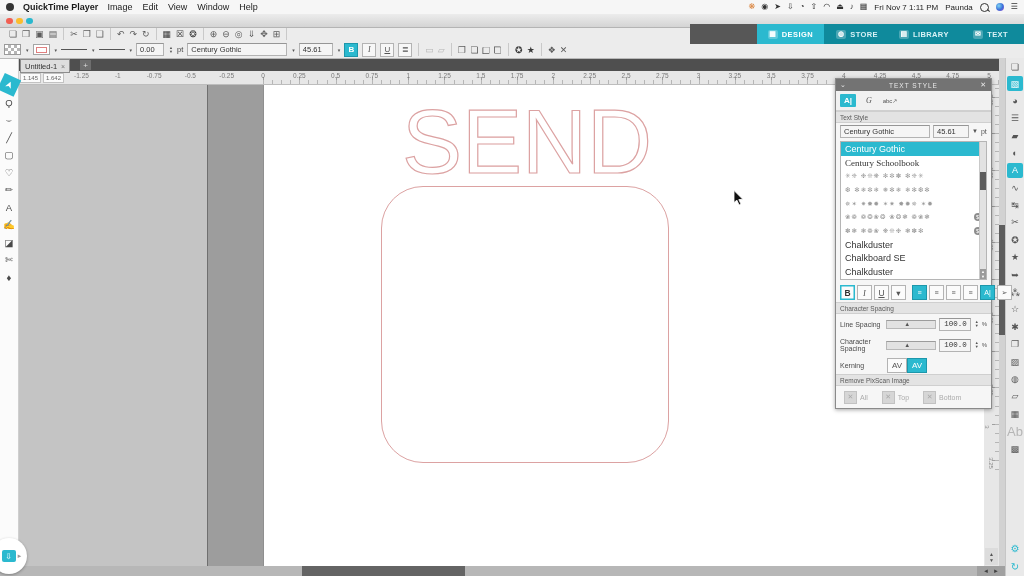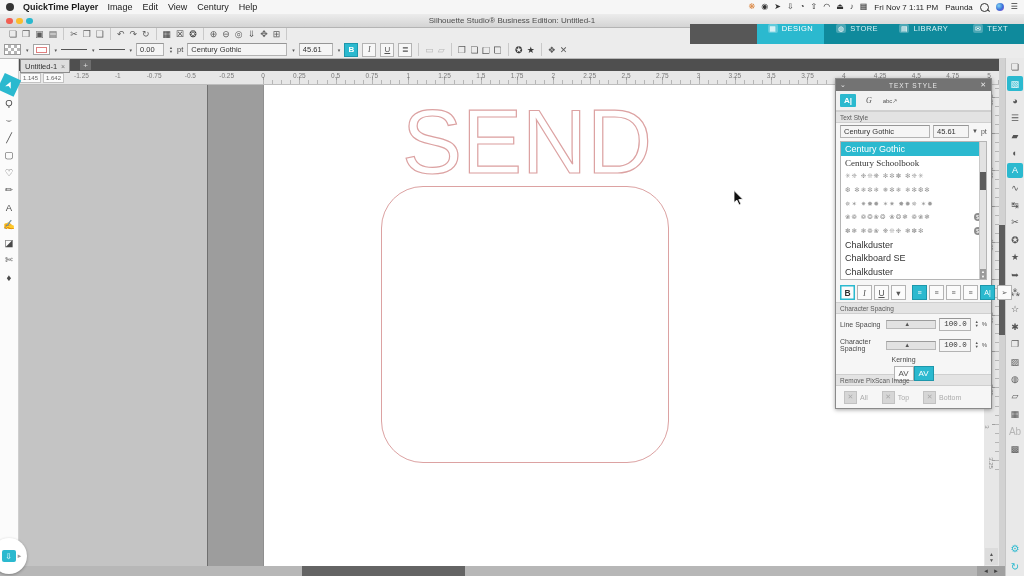--- a/index.html
+++ b/index.html
@@ -26,22 +26,22 @@
   .tl{position:absolute;top:3.5px;width:6.5px;height:6.5px;border-radius:50%;}
   #tl-close{left:6px;background:#f25f52;}
   #tl-min{left:16px;background:#fbbd2e;}
   #tl-zoom{left:26px;background:#29b8ce;}
   #win-title{position:absolute;top:2px;left:0;right:0;text-align:center;font-size:8px;color:#4c4c4c;}
 
   
   #nav-tabs{position:absolute;top:24px;left:690px;right:0;height:20px;background:#575757;
             display:flex;z-index:30;}
   #nav-lead{width:67px;}
-  .navtab{flex:1;display:flex;align-items:flex-start;justify-content:center;gap:4px;
-          background:#0f8a9c;color:#d8f2f6;font-size:7.5px;font-weight:normal;letter-spacing:.4px;}
+  .navtab{flex:1;display:flex;align-items:center;justify-content:center;gap:4px;
+          background:#0f8a9c;color:#d8f2f6;font-size:7.5px;font-weight:bold;letter-spacing:.4px;}
   .navtab .nicon{font-size:7px;background:rgba(255,255,255,.25);border-radius:2px;
                  width:10px;height:9px;display:flex;align-items:center;justify-content:center;color:#fff;}
   .navtab.active{background:#2bb9cf;color:#fff;}
 
   
   #toolbar1{position:absolute;top:27px;left:0;width:735px;height:14px;background:#ececec;
             border-bottom:1px solid #d6d6d6;display:flex;align-items:center;padding-left:3px;}
   .tb-group{display:flex;align-items:center;gap:5px;padding:0 6px;border-right:1px solid #c9c9c9;height:12px;}
   .tb-icon{font-size:9px;line-height:10px;color:#5c5c5c;}
   .tb-icon.dark{color:#3a3a3a;}
@@ -117,21 +117,21 @@
   #left-strip{position:absolute;left:0;top:58px;width:18px;bottom:10px;background:#fbfbfb;
               border-right:1px solid #cfcfcf;z-index:5;}
   #left-tools{position:absolute;top:18px;left:0;right:0;}
   .ltool{height:17.5px;display:flex;align-items:center;justify-content:center;font-size:9.5px;color:#4a4a4a;}
 
   
   #right-strip{position:absolute;right:0;top:58px;width:18px;bottom:0;background:#e9e9e9;
                border-left:1px solid #c6c6c6;z-index:25;}
   .rtool{height:17.4px;display:flex;align-items:center;justify-content:center;font-size:9px;color:#555;}
   .rtool.active{background:#2bb9cf;color:#fff;border-radius:2px;margin:1px;height:15px;}
-  .rtool.disabled{color:#b5b5b5;font-size:10px;}
+  .rtool.disabled{color:#b5b5b5;font-size:13px;}
   .rtool.teal{color:#2bb9cf;font-size:10px;}
   #right-strip-bottom{position:absolute;bottom:1px;left:0;right:0;}
 
   
   #vscroll{position:absolute;left:999px;top:58px;width:7px;bottom:10px;background:#d2d2d2;z-index:20;}
   #vscroll .thumb{position:absolute;left:0;right:0;top:167px;height:110px;background:#5d5d5d;}
   #vstep{position:absolute;left:985px;top:548px;width:13px;height:17px;background:#dcdcdc;z-index:21;
          display:flex;flex-direction:column;align-items:center;justify-content:center;font-size:5px;color:#555;line-height:6px;}
   #hscroll{position:absolute;left:0;bottom:0;width:1006px;height:10px;background:#b7b7b7;z-index:20;}
   #hscroll .thumb{position:absolute;top:0;bottom:0;left:302px;width:163px;background:#646464;}
@@ -184,40 +184,40 @@
   .pbtn.fill{background:#2bb9cf;border-color:#1d97ab;color:#fff;}
   .pbtn.it{font-style:italic;font-family:"Liberation Serif",serif;}
   .pbtn.un{text-decoration:underline;}
   #align-row{display:flex;gap:2px;margin-left:4px;}
   .srow{height:20px;display:flex;align-items:center;padding:0 4px;gap:3px;}
   .srow .lbl{width:44px;font-size:7px;color:#4a4a4a;line-height:7px;}
   .slider{width:50px;height:7px;background:#e2e2e2;border:1px solid #b8b8b8;border-top-color:#9c9c9c;position:relative;}
   .slider .sthumb{position:absolute;top:0;font-size:6px;color:#555;transform:translateX(-50%);}
   .valbox{width:24px;justify-content:flex-end;font-family:Liberation Mono, monospace;}
   .pct{font-size:6px;color:#555;}
-  #kern-row{height:18px;display:flex;align-items:center;padding:0 4px;gap:3px;flex-direction:column;}
+  #kern-row{height:18px;display:flex;align-items:center;padding:0 4px;gap:3px;}
   .kbtn{width:18px;height:13px;border:1px solid #b3b3b3;background:#fbfbfb;display:flex;align-items:center;
         justify-content:center;font-size:8px;color:#555;}
   .kbtn.sel{background:#2bb9cf;border-color:#1d97ab;color:#fff;}
   #pixscan-row{height:22px;display:flex;align-items:center;gap:14px;padding:0 8px;}
   .pxbtn{display:flex;align-items:center;gap:3px;font-size:7px;color:#ababab;}
   .pxbtn .ic{width:11px;height:11px;background:#d6d6d6;border:1px solid #c2c2c2;color:#aaa;font-size:7px;
       display:flex;align-items:center;justify-content:center;}
 </style>
 </head>
 <body>
 
 <div id="menubar">
   <span id="apple-logo"></span>
   <span class="appname">QuickTime Player</span>
   <span id="menus" style="display:flex;gap:10px;">
       <span class="menu">Image</span>
       <span class="menu">Edit</span>
       <span class="menu">View</span>
-      <span class="menu">Century</span>
+      <span class="menu">Window</span>
       <span class="menu">Help</span>
     </span>
   <span id="mb-right">
     <span id="status-icons" style="display:flex;gap:6px;align-items:center;">
         <span class="sicon" style="color: rgb(217, 127, 54);">❋</span>
         <span class="sicon">◉</span>
         <span class="sicon">➤</span>
         <span class="sicon">⇩</span>
         <span class="sicon">◔</span>
         <span class="sicon">⇧</span>
@@ -231,21 +231,20 @@
     <span id="spotlight"></span>
     <span id="siri"></span>
     <span class="sicon">☰</span>
   </span>
 </div>
 
 <div id="titlebar">
   <span class="tl" id="tl-close"></span>
   <span class="tl" id="tl-min"></span>
   <span class="tl" id="tl-zoom"></span>
-  <div id="win-title">Silhouette Studio® Business Edition: Untitled-1</div>
 </div>
 
 <div id="nav-tabs">
     <div id="nav-lead"></div>
     <div class="navtab active">
       <span class="nicon">▦</span>
       <span>DESIGN</span>
     </div>
     <div class="navtab">
       <span class="nicon">◍</span>

